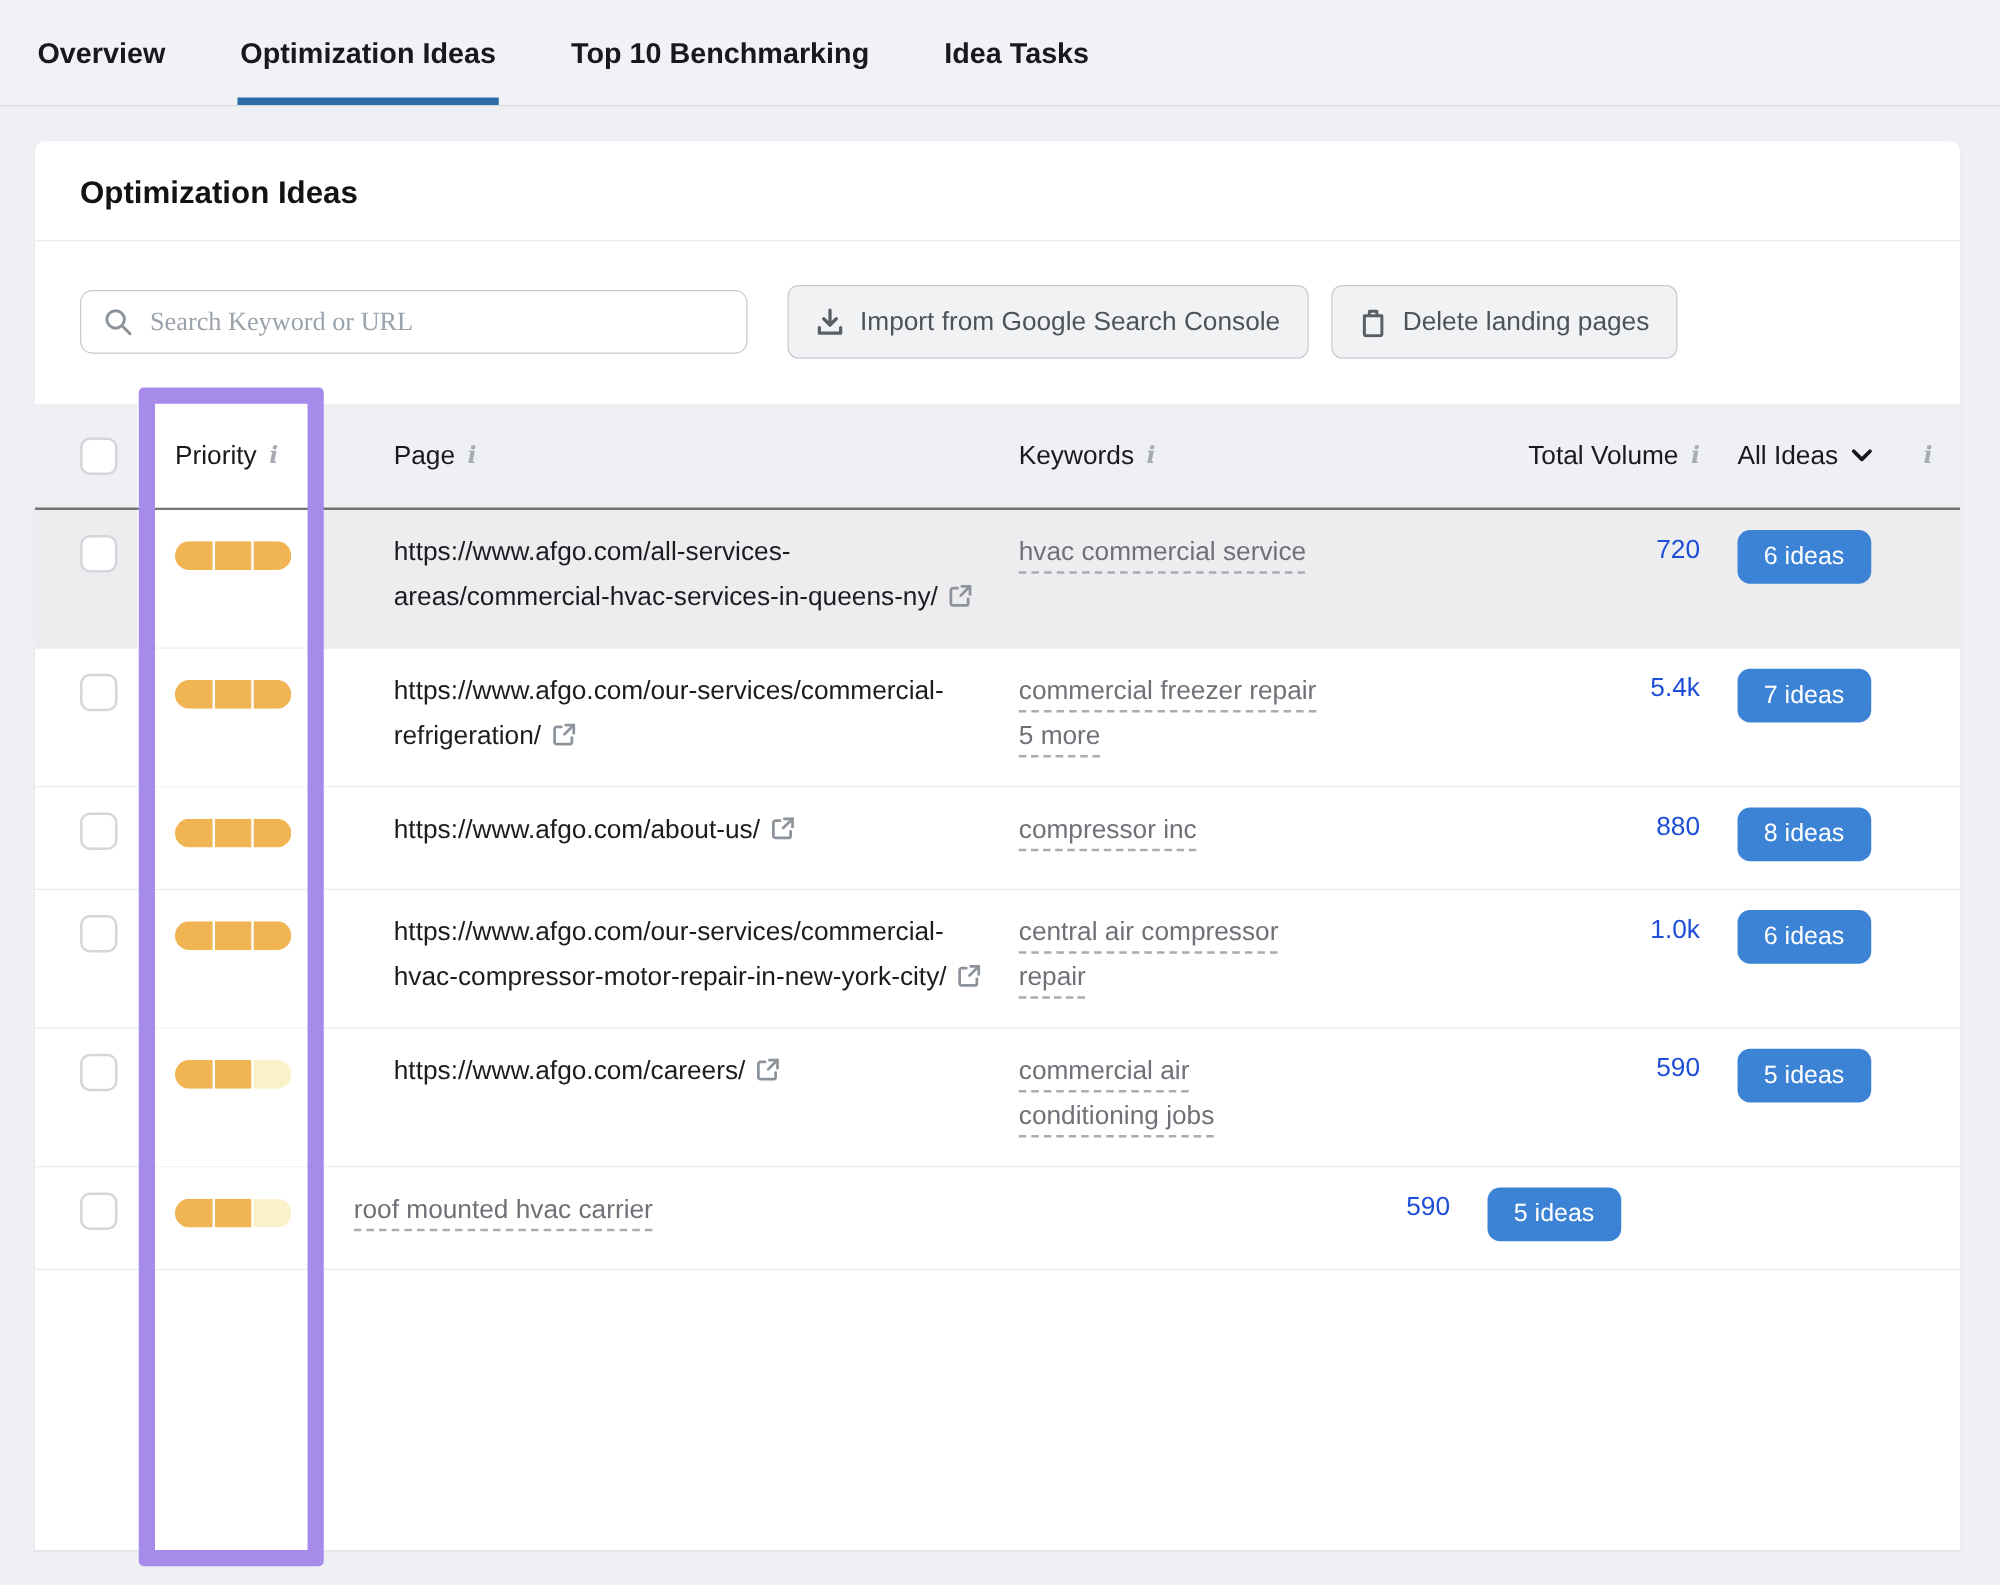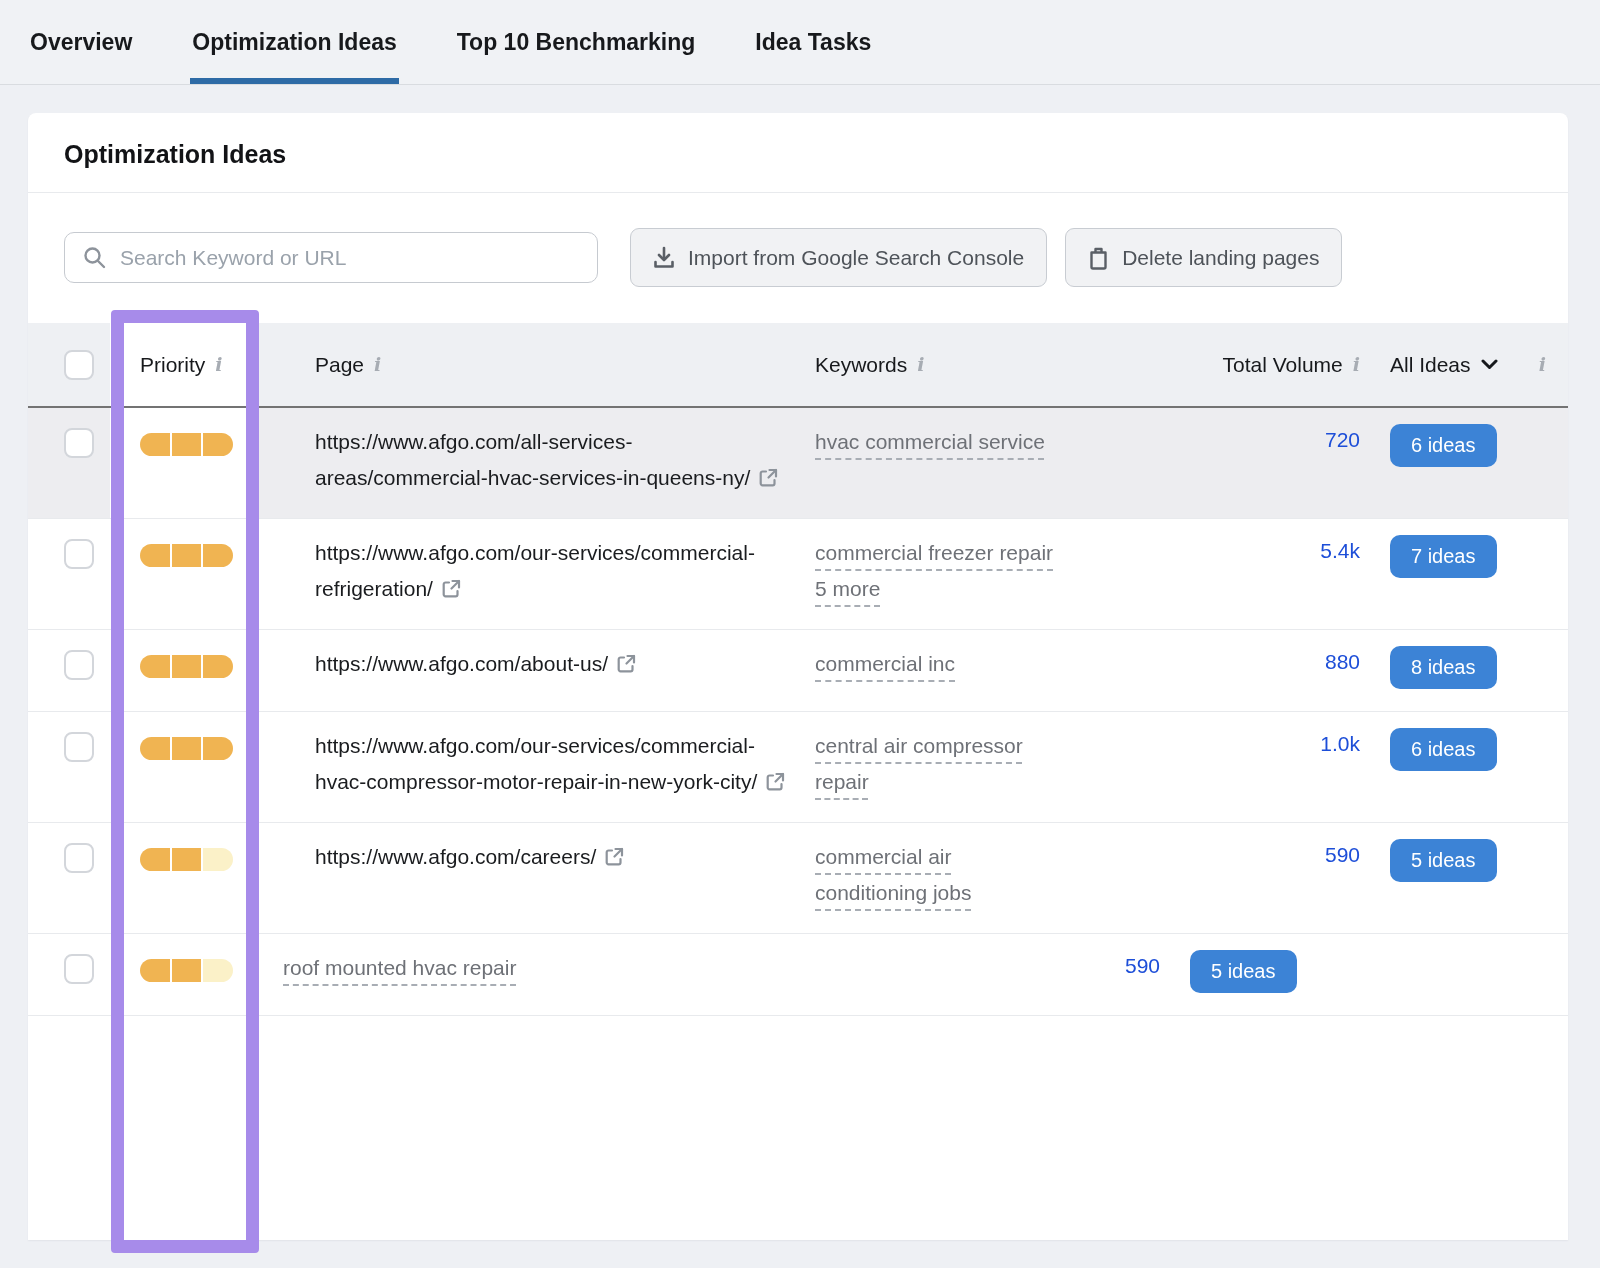--- a/index.html
+++ b/index.html
@@ -42,21 +42,21 @@
   
   .toolbar { display:flex; align-items:center; padding:35px 36px 36px 36px; }
   .search-box {
     display:flex; align-items:center; gap:14px;
     width:534px; height:51px;
     border:1px solid #c6cad0; border-radius:10px;
     padding:0 18px; background:#fff;
   }
   .search-box input {
     border:none; outline:none; flex:1;
-    font-family:Liberation Sans, sans-serif;
+    font-family:Liberation Serif, serif;
     font-size:21px; color:#3a3d42; background:transparent;
   }
   .search-box input::placeholder { color:#9aa2ab; }
   .btn {
     display:flex; align-items:center; gap:13px;
     height:59px; padding:0 22px;
     background:#f1f2f4; border:1px solid #c8ccd2; border-radius:9px;
     font-size:21px; color:#4e5359; cursor:pointer; white-space:nowrap;
   }
   .btn + .btn { margin-left:18px; }
@@ -288,21 +288,21 @@
     <div class="cell c-page">
       <span class="url url-text">https://www.afgo.com/about-us/</span><span class="ext-icon">
         <svg width="21" height="21" viewBox="0 0 21 21" fill="none">
           <path d="M8 4.5 H4.5 A1.8 1.8 0 0 0 2.7 6.3 V16.5 A1.8 1.8 0 0 0 4.5 18.3 H14.7 A1.8 1.8 0 0 0 16.5 16.5 V13" stroke="#8d939b" stroke-width="2.2" stroke-linecap="round"></path>
           <path d="M11.5 3 H18 V9.5" stroke="#8d939b" stroke-width="2.2" stroke-linecap="round" stroke-linejoin="round"></path>
           <path d="M18 3 L10.5 10.5" stroke="#8d939b" stroke-width="2.2" stroke-linecap="round"></path>
         </svg>
       </span>
     </div>
     <div class="cell c-keywords kw-wrap">
-          <span class="kw">commercial inc</span>
+          <span class="kw">compressor inc</span>
         </div>
     <div class="cell c-volume vol">880</div>
     <div class="cell c-ideas">
       <button class="ideas-btn">8 ideas</button>
     </div>
   </div>
 
   <div class="tgrid trow">
     <div class="cell c-check">
       <span class="checkbox"></span>
@@ -366,21 +366,21 @@
       <span class="checkbox"></span>
     </div>
     <div class="cell c-priority">
       <div class="pill">
             <span class="seg seg-filled"></span>
             <span class="seg seg-filled"></span>
             <span class="seg seg-empty"></span>
           </div>
     </div>
     <div class="cell c-keywords kw-wrap">
-          <span class="kw">roof mounted hvac repair</span>
+          <span class="kw">roof mounted hvac carrier</span>
         </div>
     <div class="cell c-volume vol">590</div>
     <div class="cell c-ideas">
       <button class="ideas-btn">5 ideas</button>
     </div>
   </div>
 </div>
 
   <div class="annotation-rect"></div>
 </div>

